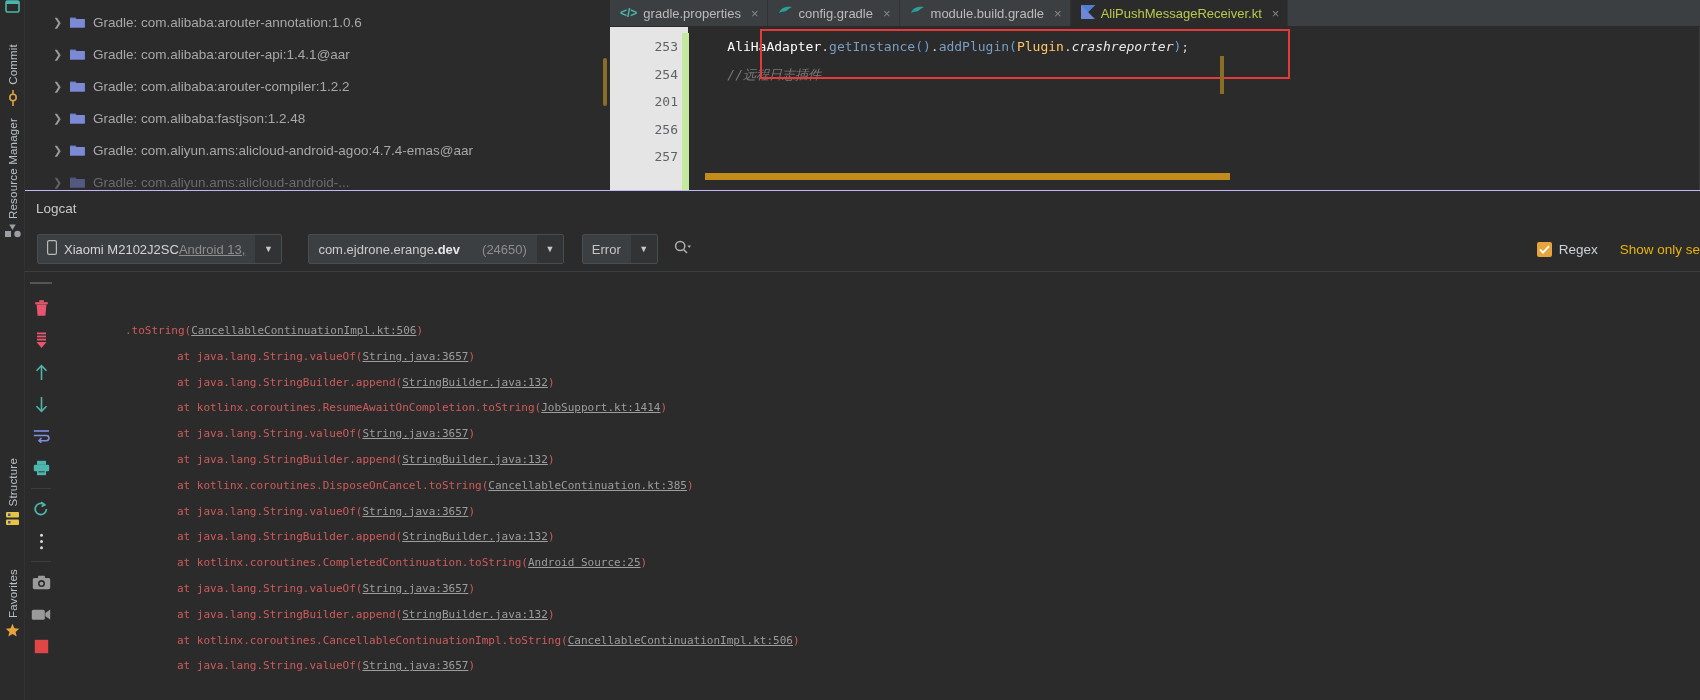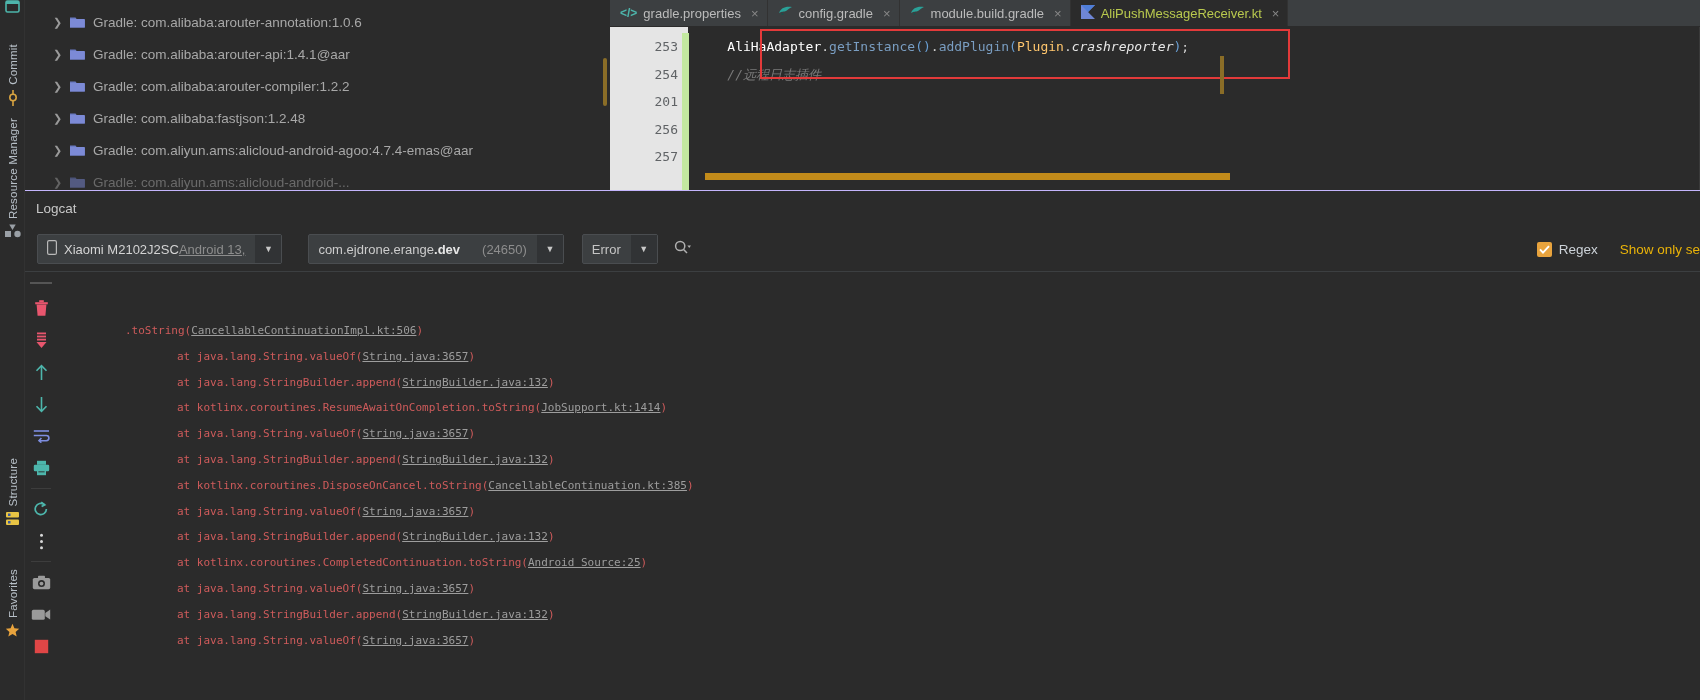--- a/index.html
+++ b/index.html
@@ -496,17 +496,18 @@
         <div class="log-line" style="padding-left: 120px;"><span>at java.lang.StringBuilder.append(</span><span class="lnk">StringBuilder.java:132</span><span>)</span></div>
         <div class="log-line" style="padding-left: 120px;"><span>at kotlinx.coroutines.ResumeAwaitOnCompletion.toString(</span><span class="lnk">JobSupport.kt:1414</span><span>)</span></div>
         <div class="log-line" style="padding-left: 120px;"><span>at java.lang.String.valueOf(</span><span class="lnk">String.java:3657</span><span>)</span></div>
         <div class="log-line" style="padding-left: 120px;"><span>at java.lang.StringBuilder.append(</span><span class="lnk">StringBuilder.java:132</span><span>)</span></div>
         <div class="log-line" style="padding-left: 120px;"><span>at kotlinx.coroutines.DisposeOnCancel.toString(</span><span class="lnk">CancellableContinuation.kt:385</span><span>)</span></div>
         <div class="log-line" style="padding-left: 120px;"><span>at java.lang.String.valueOf(</span><span class="lnk">String.java:3657</span><span>)</span></div>
         <div class="log-line" style="padding-left: 120px;"><span>at java.lang.StringBuilder.append(</span><span class="lnk">StringBuilder.java:132</span><span>)</span></div>
         <div class="log-line" style="padding-left: 120px;"><span>at kotlinx.coroutines.CompletedContinuation.toString(</span><span class="lnk">Android Source:25</span><span>)</span></div>
         <div class="log-line" style="padding-left: 120px;"><span>at java.lang.String.valueOf(</span><span class="lnk">String.java:3657</span><span>)</span></div>
         <div class="log-line" style="padding-left: 120px;"><span>at java.lang.StringBuilder.append(</span><span class="lnk">StringBuilder.java:132</span><span>)</span></div>
+        <div class="log-line boxed" style="padding-left: 120px;"><span>at kotlinx.coroutines.CancellableContinuationImpl.toString(</span><span class="lnk">CancellableContinuationImpl.kt:506</span><span>)</span></div>
         <div class="log-line" style="padding-left: 120px;"><span>at java.lang.String.valueOf(</span><span class="lnk">String.java:3657</span><span>)</span></div>
       </div>
 
   </div>
 </div>
 
 </body></html>

